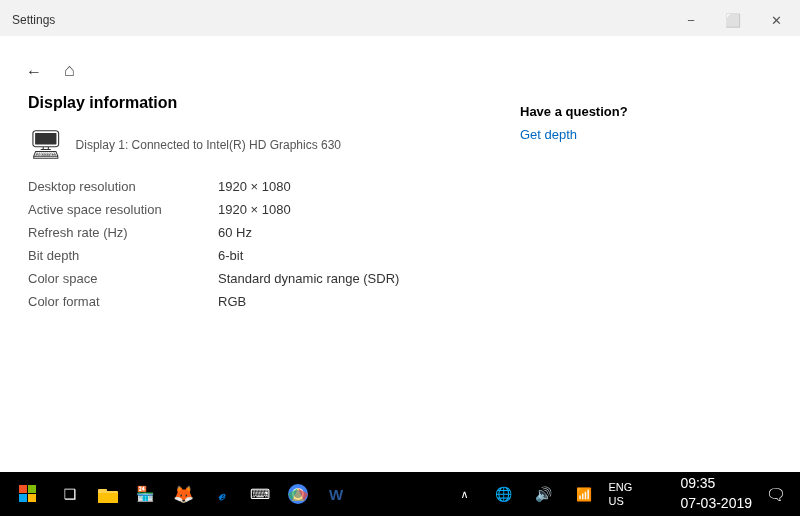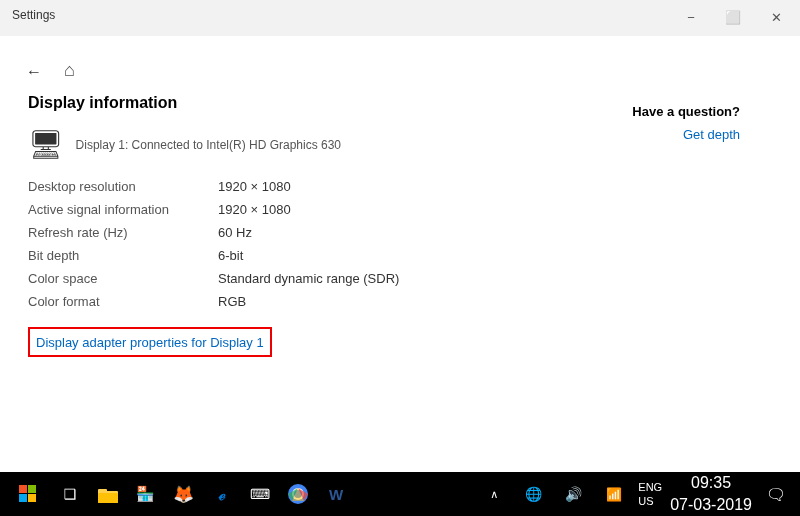--- a/index.html
+++ b/index.html
@@ -10,21 +10,21 @@
       height: 516px;
       overflow: hidden;
       display: flex;
       flex-direction: column;
     }
 
     
     .title-bar {
       background: #f2f2f2;
       display: flex;
-      align-items: flex-start;
+      align-items: center;
       justify-content: space-between;
       padding: 8px 12px 4px 12px;
       height: 36px;
     }
     .title-bar-left {
       display: flex;
       align-items: center;
       gap: 12px;
     }
     .title-bar-controls {
@@ -154,21 +154,20 @@
     }
 
     
     .right-col {
       width: 220px;
       padding-top: 10px;
     }
 
     .help-section {
       margin-bottom: 24px;
-      text-align: right;
     }
     .help-heading {
       font-size: 13px;
       font-weight: 600;
       color: #000;
       margin-bottom: 6px;
     }
     .help-link {
       color: #0067c0;
       font-size: 13px;
@@ -219,24 +218,25 @@
       height: 18px;
     }
 
     .taskbar-right {
       display: flex;
       align-items: center;
       gap: 8px;
       color: white;
     }
     .taskbar-clock {
-      text-align: center;
-      font-size: 16px;
+      text-align: left;
+      font-size: 14px;
       color: white;
       line-height: 1.4;
+      margin-left: 40px;
     }
     .taskbar-lang {
       font-size: 11px;
       color: white;
       text-align: left;
       line-height: 1.4;
     }
     .taskbar-notification {
       width: 32px;
       height: 32px;
@@ -279,21 +279,21 @@
         <span class="display-label">Display 1: Connected to Intel(R) HD Graphics 630</span>
       </div>
 
       <table class="info-table">
         <tbody id="info-table-body">
         <tr>
               <td>Desktop resolution</td>
               <td>1920 × 1080</td>
             </tr>
             <tr>
-              <td>Active signal information</td>
+              <td>Active space resolution</td>
               <td>1920 × 1080</td>
             </tr>
             <tr>
               <td>Refresh rate (Hz)</td>
               <td>60 Hz</td>
             </tr>
             <tr>
               <td>Bit depth</td>
               <td>6-bit</td>
             </tr>
@@ -301,23 +301,20 @@
               <td>Color space</td>
               <td>Standard dynamic range (SDR)</td>
             </tr>
             <tr>
               <td>Color format</td>
               <td>RGB</td>
             </tr>
           </tbody>
       </table>
 
-      <div class="adapter-link-container">
-        <a class="adapter-link">Display adapter properties for Display 1</a>
-      </div>
     </div>
 
     <div class="right-col">
       <div class="help-section">
         <div class="help-heading">Have a question?</div>
         <a class="help-link">Get depth</a>
       </div>
     </div>
 
   </div>

